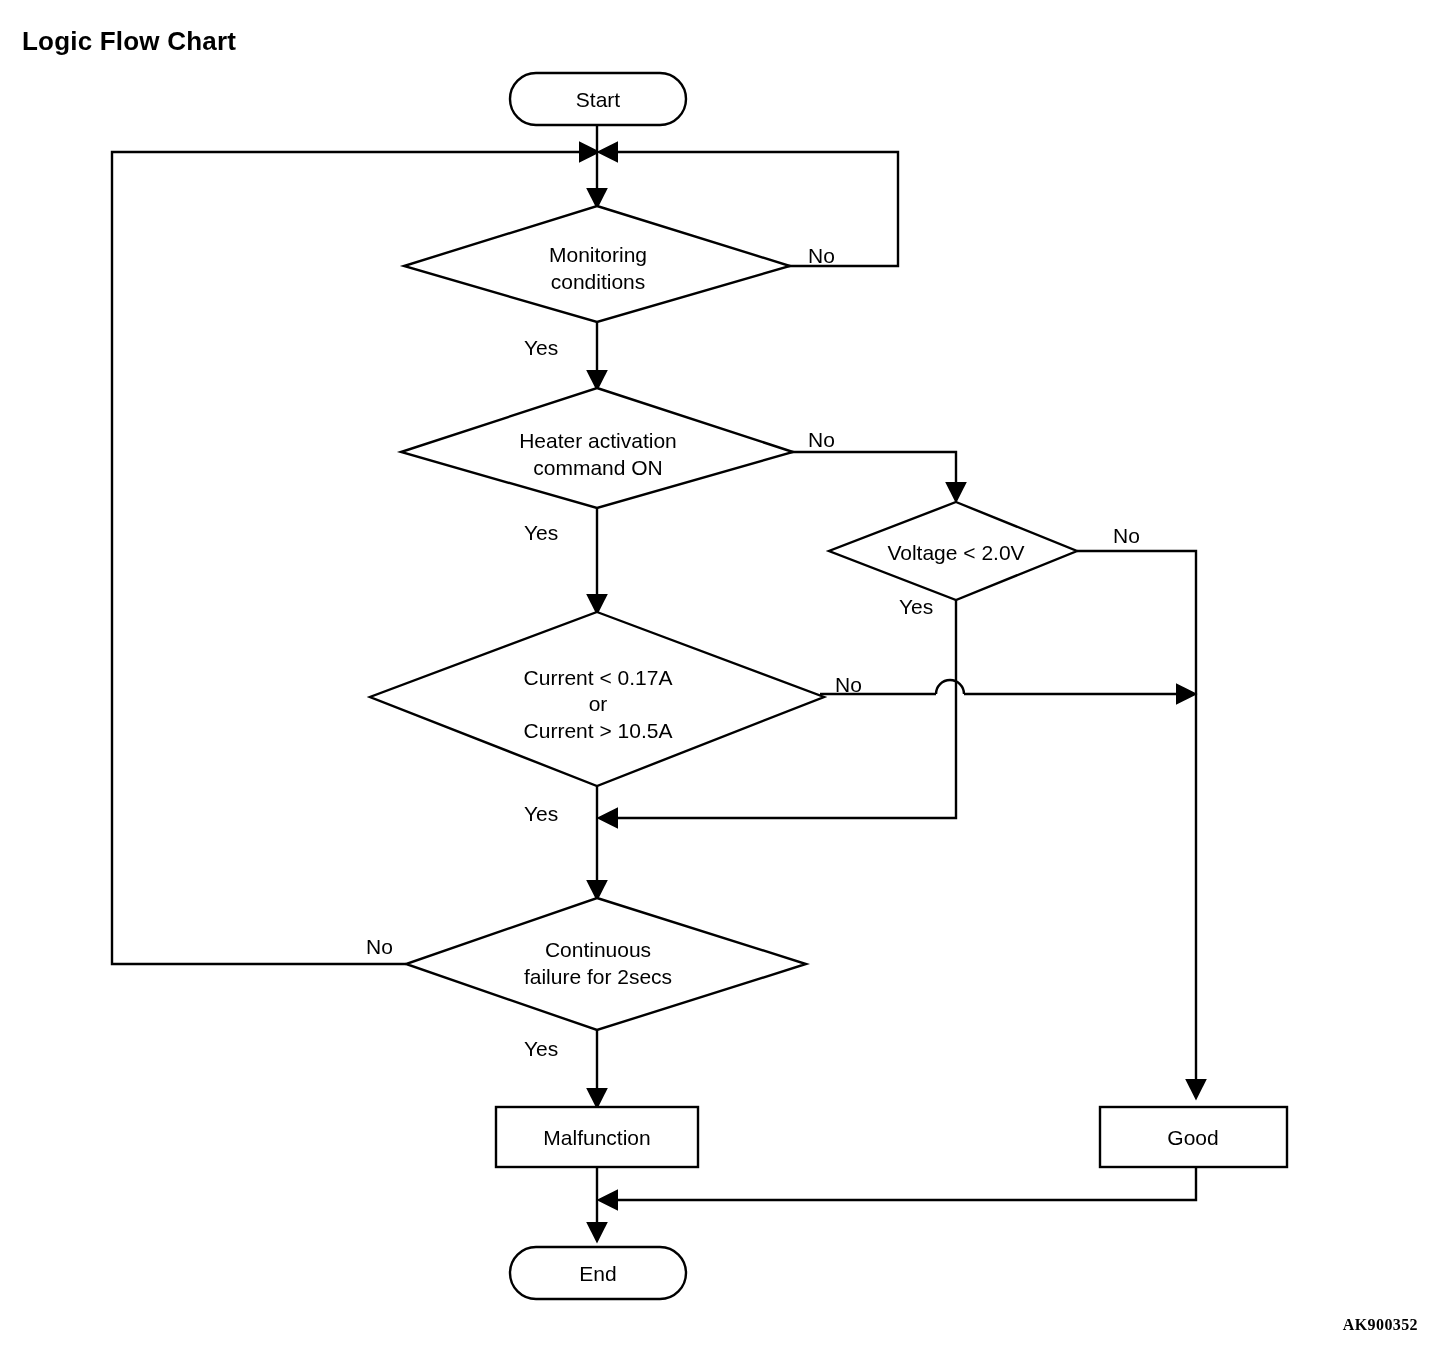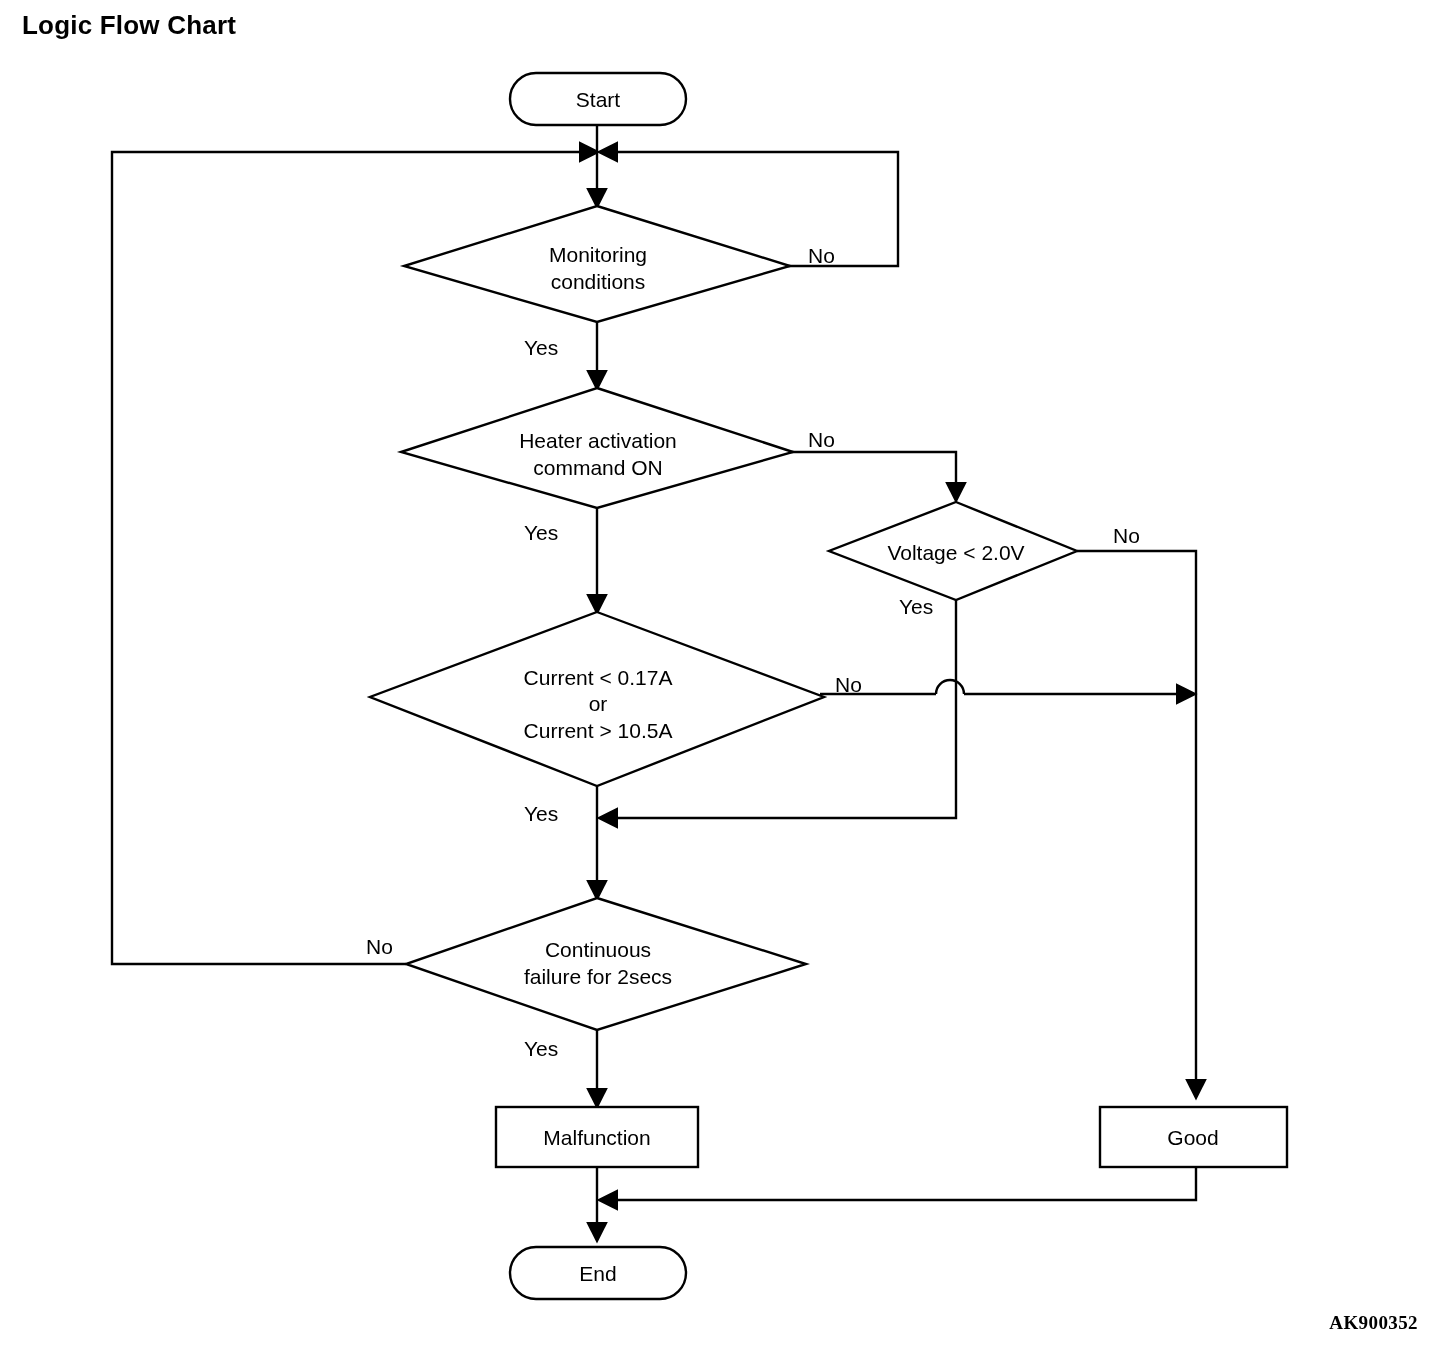--- a/index.html
+++ b/index.html
@@ -11,37 +11,37 @@
     width: 1440px;
     height: 1348px;
     position: relative;
     font-family: "Liberation Sans", sans-serif;
     color: #000000;
     overflow: hidden;
   }
   #page-title {
     position: absolute;
     left: 22px;
-    top: 10px;
+    top: 26px;
     font-size: 26px;
     font-weight: bold;
     letter-spacing: 0.2px;
   }
   #chart-canvas {
     position: absolute;
     left: 0;
     top: 0;
     width: 1440px;
     height: 1348px;
   }
   .fig-code {
     position: absolute;
     right: 22px;
     bottom: 14px;
-    font-size: 19px;
+    font-size: 16px;
     font-weight: bold;
     font-family: "Liberation Serif", serif;
     letter-spacing: 0.4px;
   }
   svg text {
     font-family: "Liberation Sans", sans-serif;
     font-size: 21px;
     fill: #000000;
   }
   svg .node-shape {

